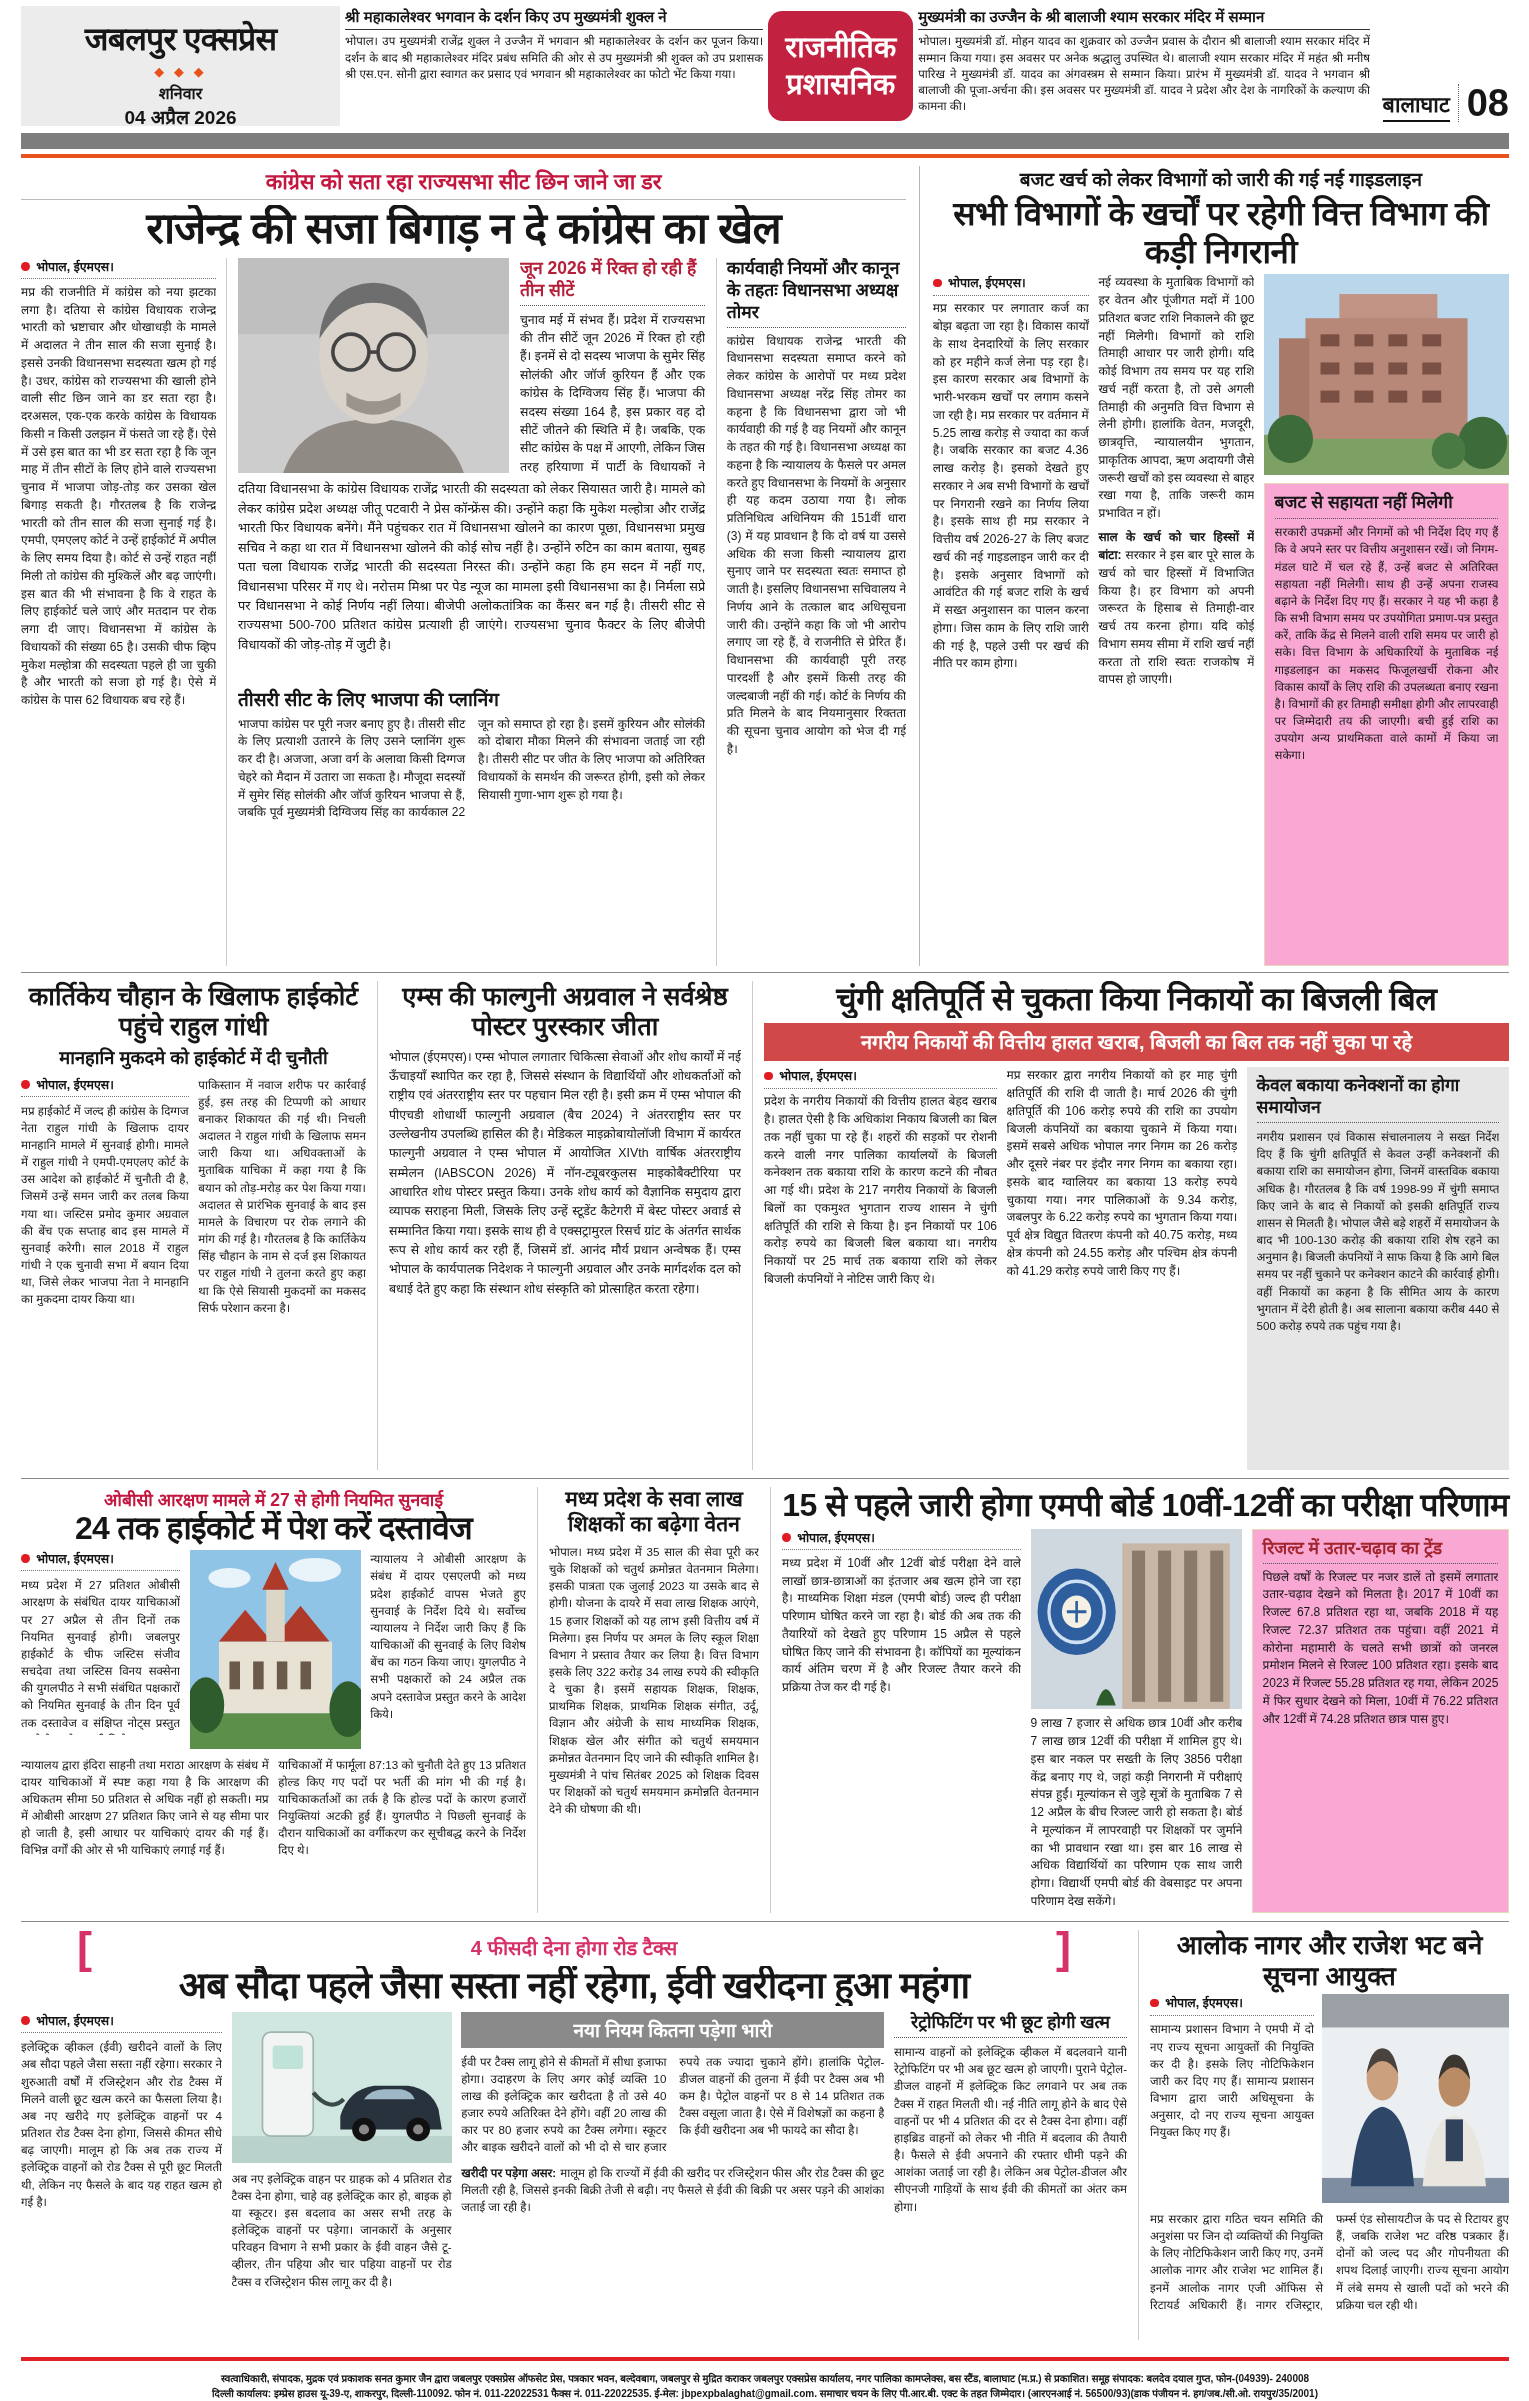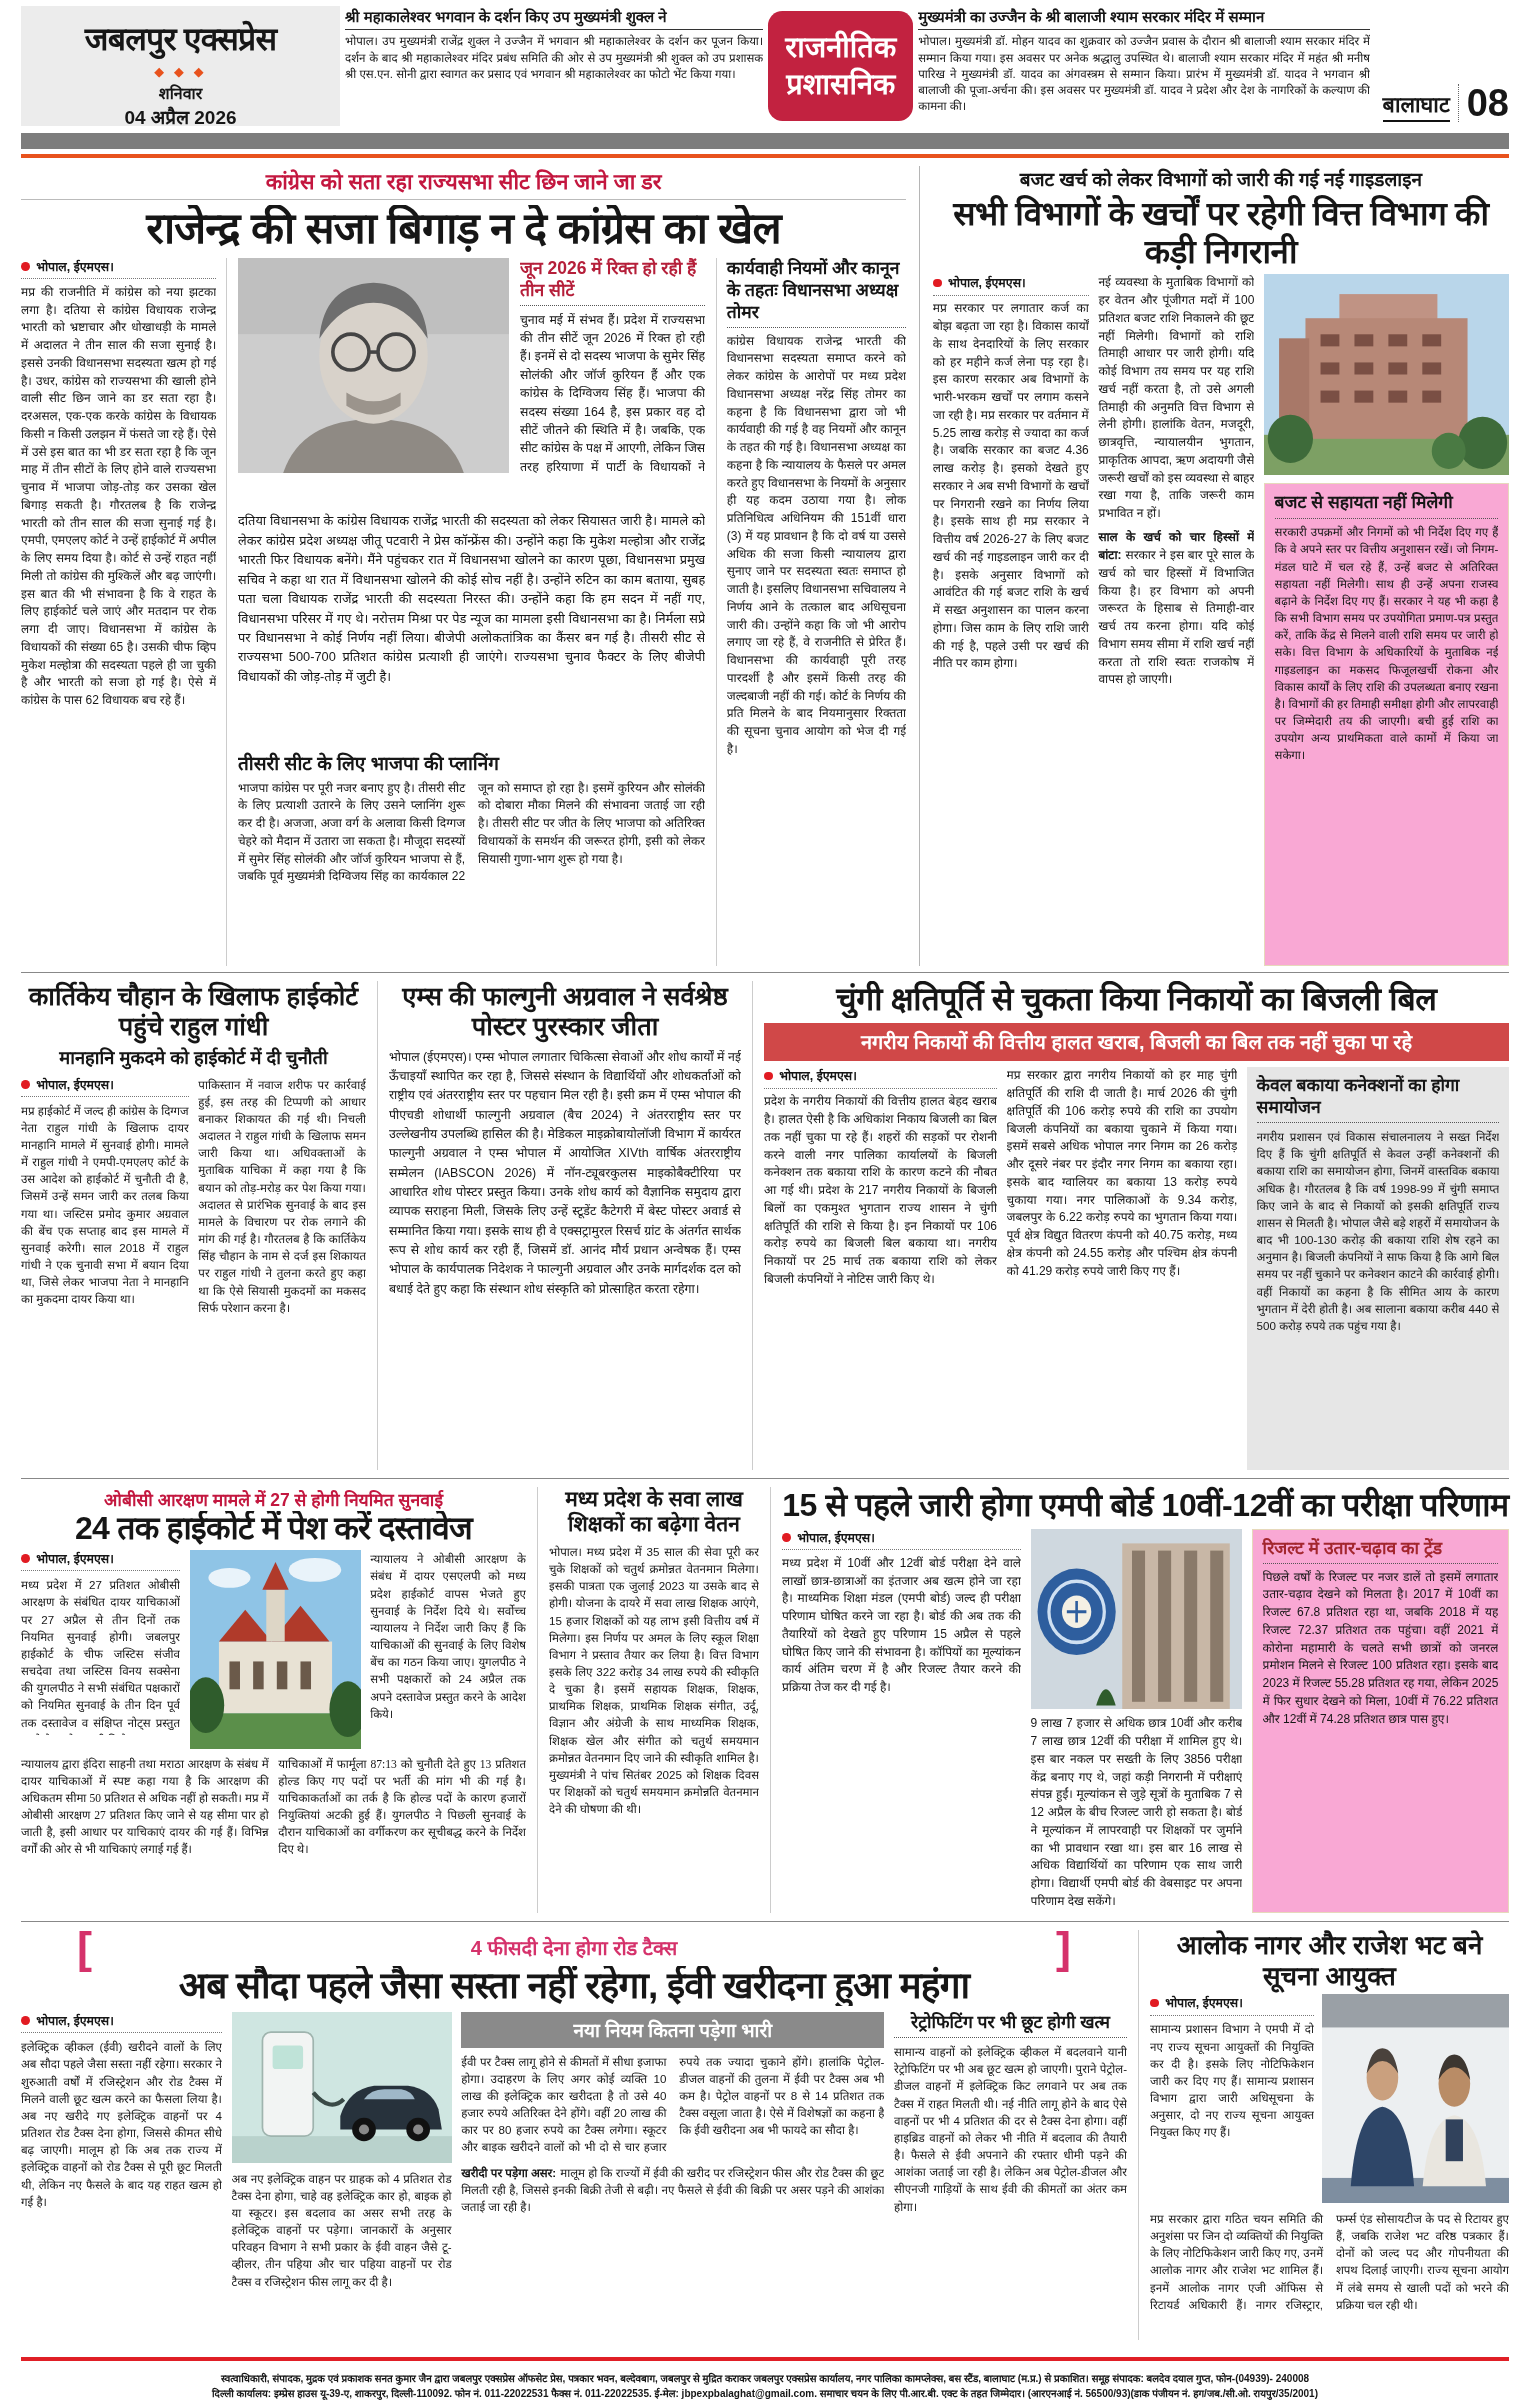--- a/index.html
+++ b/index.html
@@ -54,21 +54,21 @@
   .bracket { color:#d5326b; font-size:45px; font-weight:700; line-height:.8; }
   .kicker-pink { color:#d5326b; font-size:20px; font-weight:800; text-align:center; }
   b.lead-in { margin-right:4px; }
 
   
   .top-section { display:flex; height:800px; }
   .lead    { width:899px; border-right:0.8px solid #b5b5b5; padding-right:12.8px; display:flex; flex-direction:column; }
   .finance { flex:1; padding-left:12.8px; display:flex; flex-direction:column; }
   .lead-cols { display:flex; gap:11px; flex:1; margin-top:6.4px; overflow:hidden; }
   .lead-left { width:206px; border-right:0.8px solid #ccc; padding-right:9.6px; }
-  .lead-mid  { flex:1; display:flex; flex-direction:column; overflow:hidden;gap:32px; }
+  .lead-mid  { flex:1; display:flex; flex-direction:column; overflow:hidden; }
   .mid-top { display:flex; gap:11px; height:215px; }
   .lead-tomar { width:190px; border-left:0.8px solid #ccc; padding-left:9.6px; }
   .patwari-text { font-size:12.8px; line-height:1.52; height:199px; overflow:hidden; text-align:justify; margin-top:6.4px; }
   .third { margin-top:8px; flex:1; overflow:hidden; }
   .third h4 { font-size:19px; font-weight:800; margin-bottom:3.2px; }
   .fin-cols { display:flex; gap:9.6px; flex:1; margin-top:3.2px; overflow:hidden; }
   .fin-c { width:156px; }
   .fin-rail { flex:1; display:flex; flex-direction:column; }
 
   
@@ -81,21 +81,21 @@
   .ch-cols { display:flex; gap:9.6px; flex:1; margin-top:6.4px; overflow:hidden; }
   .ch-c1 { width:233px; }
   .ch-c2 { flex:1; display:flex; flex-direction:column; }
   .ch-rail { width:262px; }
 
   
   .lower-section { display:flex; height:443px; border-bottom:0.8px solid #888; padding:8px 0; }
   .obc { width:517px; border-right:0.8px solid #ccc; padding-right:11px; display:flex; flex-direction:column; }
   .obc-top { display:flex; gap:9.6px; height:199px; margin-top:4.8px; }
   .obc-bottom { display:flex; gap:9.6px; flex:1; margin-top:6.4px; overflow:hidden; }
-  .obc-bottom > div { flex:1;font-family:Liberation Serif, serif; }
+  .obc-bottom > div { flex:1; }
   .teachers { width:233px; padding:0 11px; border-right:0.8px solid #ccc; overflow:hidden; }
   .mpboard { flex:1; padding-left:11px; display:flex; flex-direction:column; }
   .mp-cols { display:flex; gap:9.6px; flex:1; margin-top:4.8px; overflow:hidden; }
   .mp-c1 { width:239px; }
   .mp-c2 { flex:1; display:flex; flex-direction:column; }
   .mp-rail { width:257px; }
 
   
   .bottom-section { display:flex; height:418px; padding-top:8px; }
   .ev { flex:1; border-right:0.8px solid #ccc; padding-right:11px; display:flex; flex-direction:column; }

